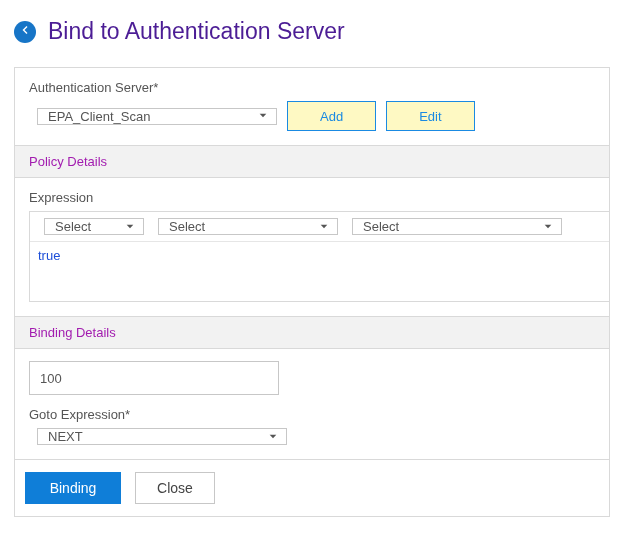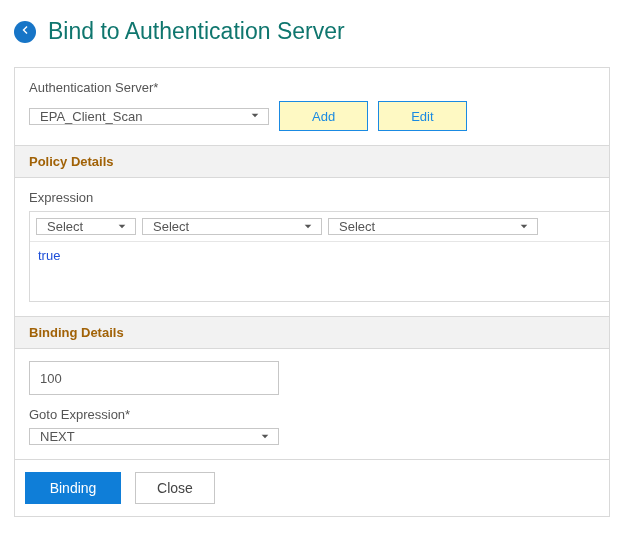--- a/index.html
+++ b/index.html
@@ -25,21 +25,21 @@
     border-radius: 50%;
     background: #1775c7;
     display: flex; align-items: center; justify-content: center;
     margin-right: 12px;
     cursor: pointer;
   }
   .back-circle svg { width: 12px; height: 12px; fill: #fff; }
   .page-title {
     font-size: 23px;
     font-weight: 400;
-    color: #0f766e;
+    color: #4c1d95;
   }
   .panel {
     border: 1px solid #d9d9d9;
     margin: 0 14px;
     background: #fff;
   }
   .row {
     padding: 12px 14px 14px 14px;
   }
   .label {
@@ -55,20 +55,21 @@
   .select {
     position: relative;
     display: flex;
     align-items: center;
     border: 1px solid #c7c7c7;
     background: #fff;
     height: 17px;
     padding: 0 10px;
     cursor: pointer;
     color: #555;
+    margin-left: 8px;
   }
   .select .chevron {
     position: absolute;
     right: 8px;
     top: 50%;
     transform: translateY(-50%);
   }
   .chevron svg { width: 10px; height: 10px; fill: #555; }
   .btn {
     height: 30px;
@@ -81,22 +82,22 @@
     color: #1a8ae2;
     background: #fef9c3;
     cursor: pointer;
     font-size: 13px;
   }
   .section-hdr {
     background: #f2f2f2;
     border-top: 1px solid #d9d9d9;
     border-bottom: 1px solid #d9d9d9;
     padding: 8px 14px;
-    font-weight: 700;
-    color: #a16207;
+    font-weight: 400;
+    color: #a21caf;
     font-size: 13px;
   }
   .expr-wrap {
     border: 1px solid #d9d9d9;
     border-right: none;
     margin: 0;
   }
   .expr-row-selects {
     display: flex;
     padding: 6px;

